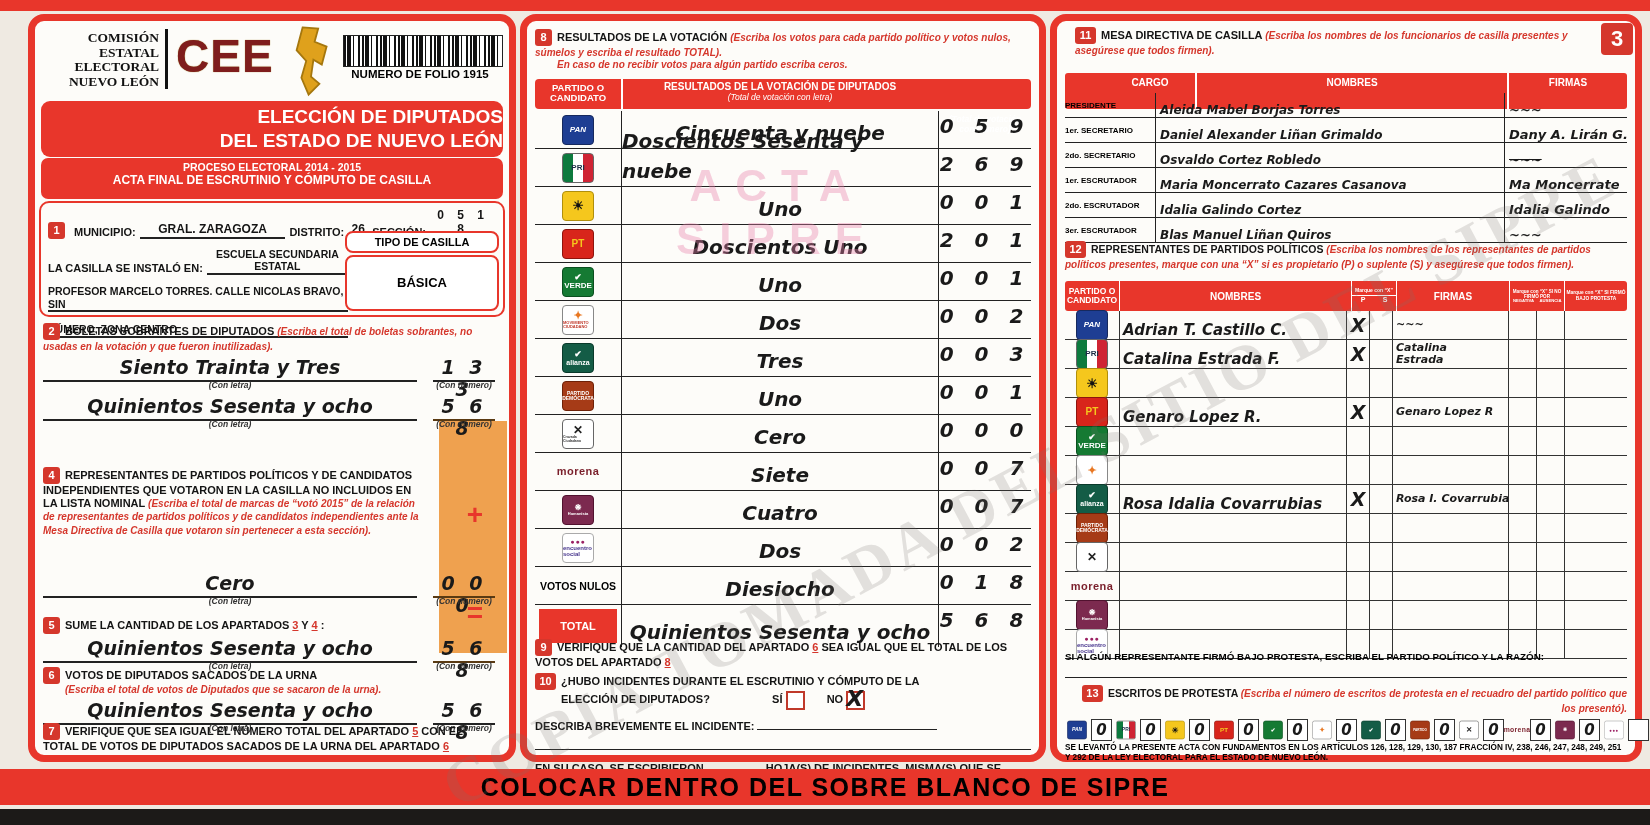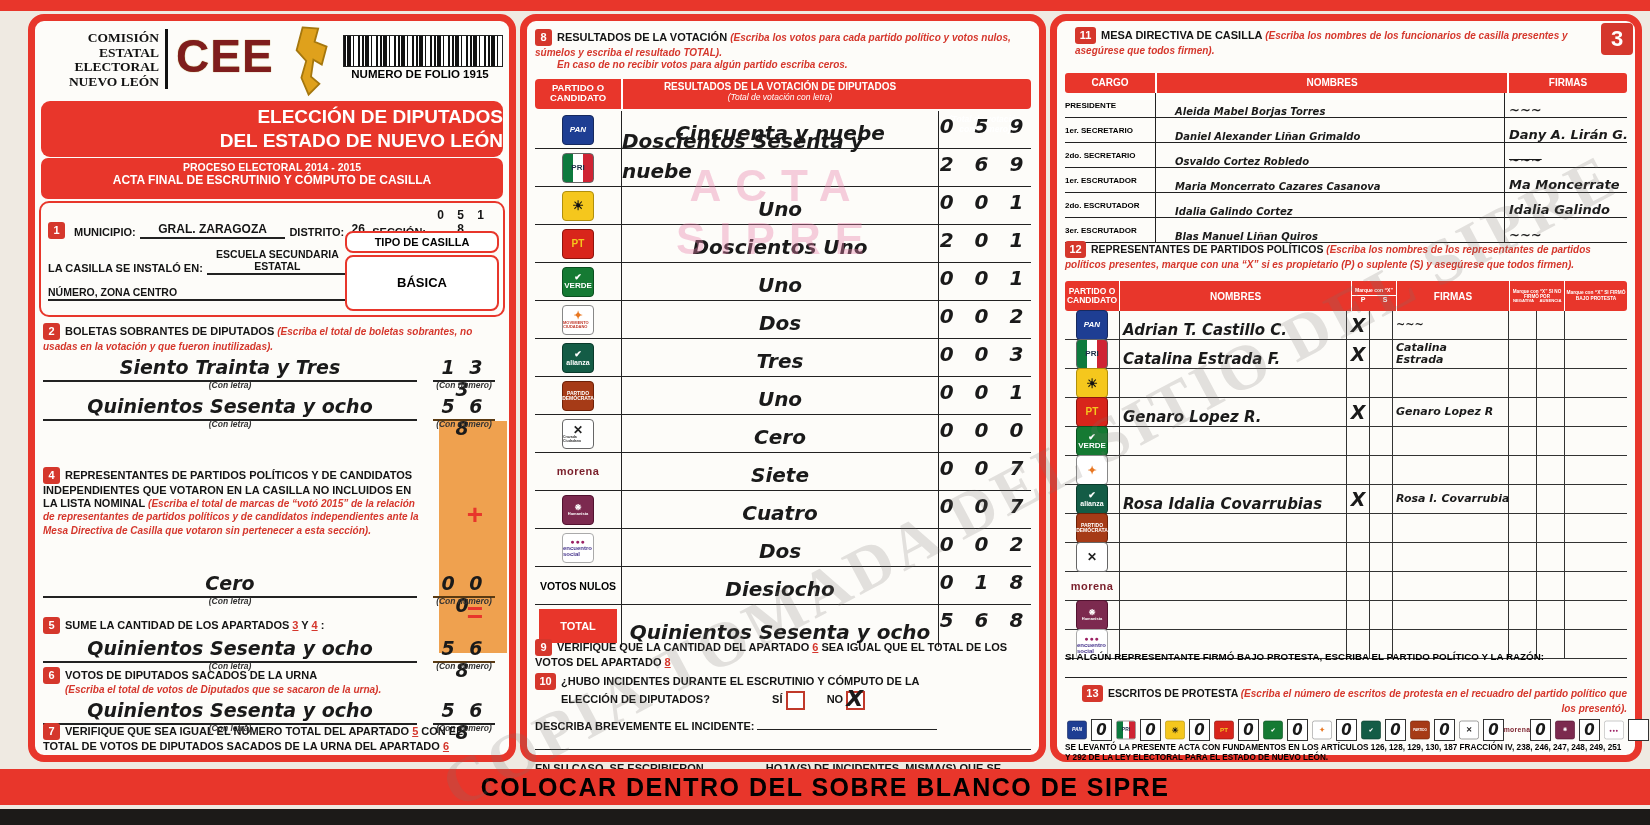--- a/index.html
+++ b/index.html
@@ -85,29 +85,29 @@
   .lg-cc{background:#fff;border:1px solid #666;color:#222;font-size:12px;}
   .lg-cc .sub2{font-size:3.5px;color:#333;}
   .lg-morena{background:transparent;color:#7a1f2b;font-size:11px;letter-spacing:0.5px;}
   .lg-hum{background:#7c2a4f;color:#fff;font-size:8px;border:1px solid #51122f;}
   .lg-hum .sub2{font-size:4px;}
   .lg-es{background:#fff;color:#46348c;font-size:6px;border:1px solid #aaa;}
   .lg-es .dots{font-size:7px;letter-spacing:1px;color:#9b2063;}
   
   .r11{left:8px;right:48px;top:6px;font-size:11px;line-height:1.25;margin-left:10px;}
   .badge3{right:2px;top:2px;width:32px;height:32px;background:#d5372c;color:#fff;font-weight:bold;font-size:22px;display:flex;align-items:center;justify-content:center;border-radius:4px;}
-  .mesaH{left:8px;right:8px;top:52px;height:20px;background:#e8362b;border-radius:3px;display:flex;color:#fff;font-weight:bold;font-size:10px;text-align:center;}
+  .mesaH{left:8px;right:8px;top:52px;height:36px;background:#e8362b;border-radius:3px;display:flex;color:#fff;font-weight:bold;font-size:10px;text-align:center;padding-left:40px;}
   .mesaH .h1{width:90px;line-height:20px;border-right:2px solid #fff;}
   .mesaH .h2{flex:1;line-height:20px;border-right:2px solid #fff;}
   .mesaH .h3{width:118px;line-height:20px;}
   .mesaR{left:8px;right:8px;top:72px;}
   .mr{display:flex;height:24px;border-bottom:1.5px solid #222;}
   .mr .cg{width:90px;font-weight:bold;font-size:8px;display:flex;align-items:center;border-right:1.5px solid #222;}
   .mr .nm{flex:1;display:flex;align-items:flex-end;padding-left:4px;border-right:1.5px solid #222;overflow:hidden;}
-  .mr .nm .hand{font-size:10px;white-space:nowrap;margin-left:15px;}
+  .mr .nm .hand{font-size:12px;white-space:nowrap;}
   .mr .fm{width:118px;display:flex;align-items:flex-end;padding-left:4px;overflow:hidden;}
   .mr .fm .hand{font-size:13px;white-space:nowrap;}
   .r12{left:8px;right:8px;top:220px;font-size:10.5px;line-height:1.22;}
   .repH{left:8px;right:8px;top:260px;height:30px;background:#e8362b;border-radius:3px;display:flex;color:#fff;text-align:center;font-weight:bold;}
   .repH>div{border-right:1.5px solid #fff;display:flex;flex-direction:column;justify-content:center;}
   .repH .a{width:54px;font-size:8.5px;line-height:1.1;}
   .repH .bcol{flex:1;font-size:10px;}
   .repH .ps{width:44px;font-size:5px;line-height:1.1;}
   .repH .ps .pslbl{border-bottom:1px solid #fff;padding-bottom:1px;}
   .repH .ps .psrow{display:flex;font-size:7px;}
@@ -174,20 +174,21 @@
         <span class="b ul" style="flex:1;text-align:center;font-size:12px;">GRAL. ZARAGOZA</span>
         <span class="b">DISTRITO:</span>
         <span class="b ul" style="width:20px;text-align:center;font-size:12px;">26</span>
         <span class="b">SECCIÓN:</span>
         <span class="b ul" style="width:66px;text-align:center;font-size:12px;letter-spacing:5px;">0 5 1 8</span>
       </div>
       <div class="row p11" style="gap:4px;margin-top:9px;width:300px;">
         <span class="b">LA CASILLA SE INSTALÓ EN:</span>
         <span class="b ul" style="flex:1;text-align:center;font-size:10.5px;">ESCUELA SECUNDARIA ESTATAL</span>
       </div>
+      <div class="p11 b ul" style="margin-top:10px;width:300px;font-size:10.5px;">PROFESOR MARCELO TORRES. CALLE NICOLAS BRAVO, SIN</div>
       <div class="p11 b ul" style="margin-top:11px;width:300px;font-size:10.5px;">NÚMERO, ZONA CENTRO</div>
       <div class="tipolbl">TIPO DE CASILLA</div>
       <div class="tipoval">BÁSICA</div>
     </div>
 
     <div class="abs orange"></div>
     <div class="opm" style="top:478px;">+</div>
     <div class="opm" style="top:576px;">=</div>
 
     <div class="abs lsec" style="top:302px;">

